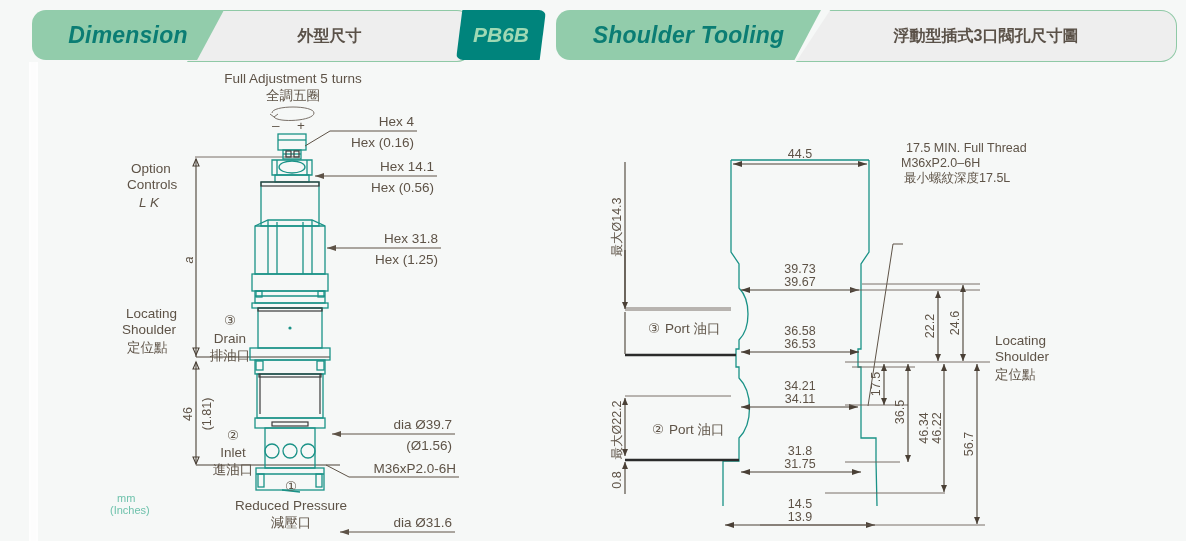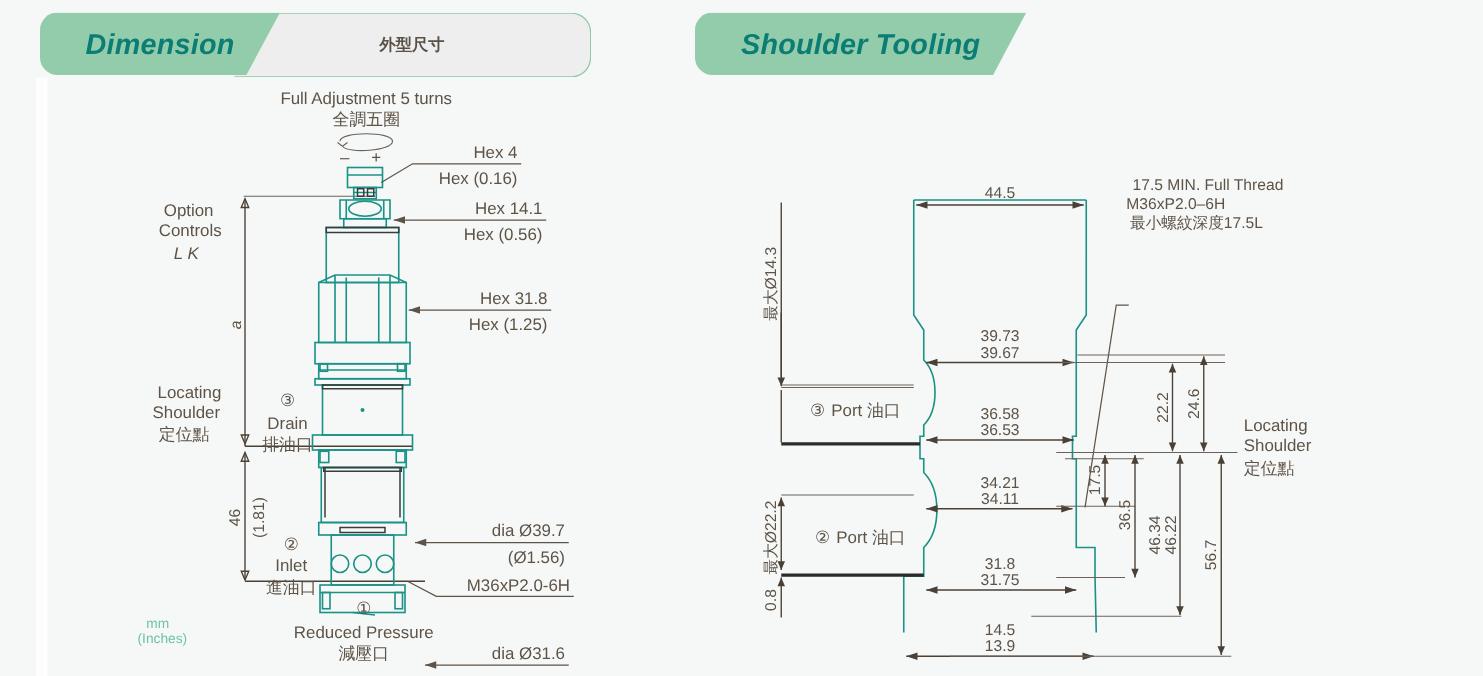--- a/index.html
+++ b/index.html
@@ -21,21 +21,21 @@
   .tab-en{
     background:#92ccab;
     color:#0b7d74;
     font-style:italic;font-weight:bold;font-size:23px;
     display:flex;align-items:center;justify-content:center;
     letter-spacing:.2px;
   }
   .tab-cn{
     background:#eeeeee;
     color:#5a5148;
-    font-weight:bold;font-size:13px;
+    font-weight:bold;font-size:16px;
     display:flex;align-items:center;justify-content:center;
     border:1px solid #8fc9a6;border-left:none;
   }
   .tab-code{
     background:#00847c;color:#9fd9b4;
     font-style:italic;font-weight:bold;font-size:21px;
     display:flex;align-items:center;justify-content:center;
   }
 
   
@@ -82,22 +82,26 @@
 
 <div class="header">
 
   <div class="tabgroup" id="grp1">
     <div id="tab1cn" class="tab-cn">外型尺寸</div>
     <div id="tab1en-w">
       <div id="tab1en" class="tab-en" style="height:50px;">Dimension</div>
     </div>
   </div>
 
+  <div class="tabgroup" id="grp2">
+    <div id="tabcode" class="tab-code">PB6B</div>
+  </div>
 
   <div class="tabgroup" id="grp3">
+    <div id="tab3cn" class="tab-cn">浮動型插式3口閥孔尺寸圖</div>
     <div id="tab3en-w">
       <div id="tab3en" class="tab-en">Shoulder Tooling</div>
     </div>
   </div>
 
 </div>
 
 <div class="canvas">
 <svg width="1186" height="475" viewBox="0 0 1186 475" xmlns="http://www.w3.org/2000/svg">
 

